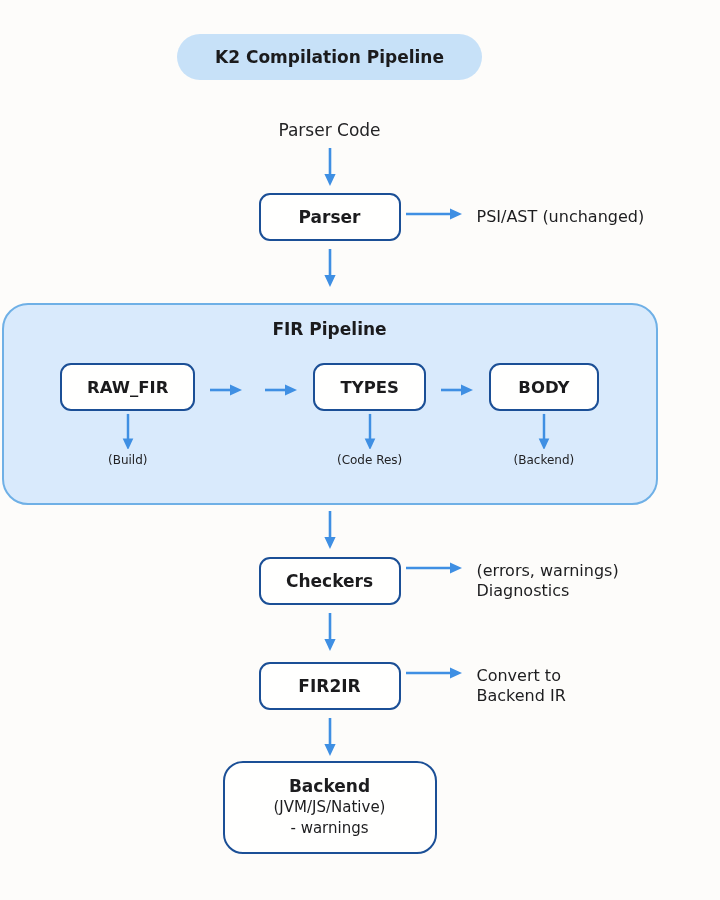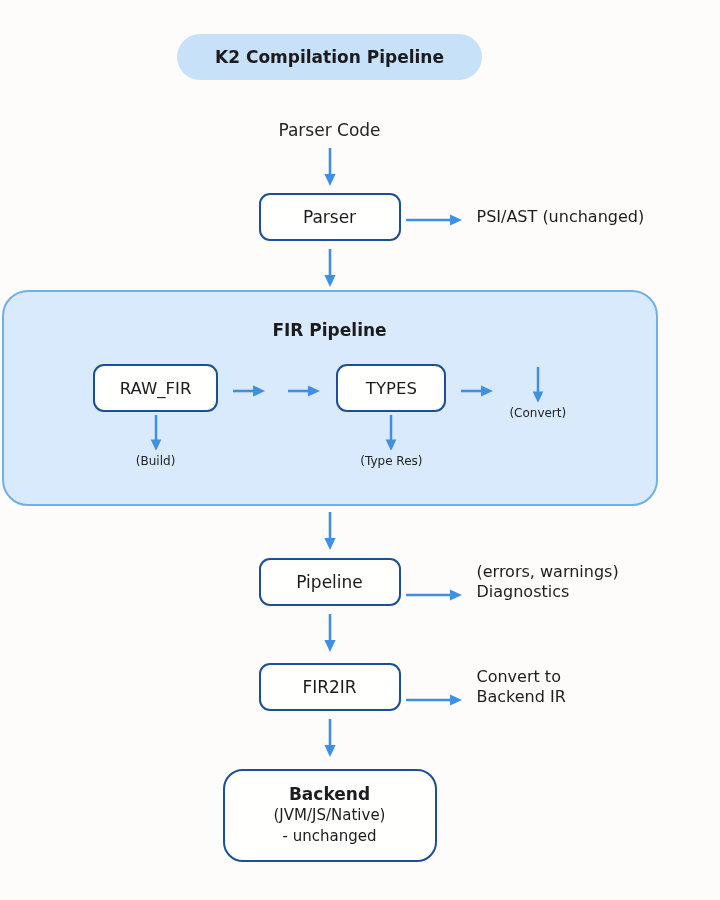--- a/index.html
+++ b/index.html
@@ -30,57 +30,57 @@
   
   .v-arrow { display: block; margin-top: 7px; }
   .v-arrow.small-gap { margin-top: 2px; }
 
   
   .node {
     background: #fffffe;
     border: 2.5px solid var(--node-border, #1b4f96);
     border-radius: 11px;
     display: flex; align-items: center; justify-content: center;
-    font-weight: normal; font-size: 17px; color: #1b1b1d;
+    font-weight: bold; font-size: 17px; color: #1b1b1d;
   }
   .node.main-node { min-width: 142px; height: 48px; padding: 0 20px; }
 
   
   .flow-row { position: relative; width: 720px; display: flex; justify-content: center; margin-top: 6px; }
   .side-annotation {
     position: absolute; left: calc(50% + 76px); top: 50%;
     transform: translateY(-50%);
-    display: flex; align-items: flex-end; gap: 14px;
+    display: flex; align-items: flex-start; gap: 14px;
     white-space: nowrap;
   }
   .side-annotation .ann-text { font-size: 16px; color: #1d1d1f; line-height: 20px; }
 
   
   .fir-container {
-    margin-top: 2px;
+    margin-top: 15px;
     width: 656px;
     background: var(--container-bg, #d9eafc);
     border: 2px solid var(--container-border, #6fb0e6);
     border-radius: 26px;
-    padding: 28px 10px 36px 10px;
+    padding: 14px 10px 36px 10px;
     display: flex; flex-direction: column; align-items: center;
   }
   .fir-title { font-size: 17px; font-weight: bold; color: #1b1b1d; }
   .stage-row { margin-top: 24px; display: flex; justify-content: center; align-items: flex-start; gap: 8px; }
   .stage-group { display: flex; flex-direction: column; align-items: center; }
   .stage-node {
     height: 48px; padding: 0 25px; min-width: 110px;
     font-size: 16.5px;
   }
   .stage-harrow { margin: 20px 7px 0 7px; align-self: flex-start; }
   .stage-sublabel { margin-top: 4px; font-size: 12px; color: #232325; }
 
   
   .backend-node {
-    margin-top: 11px;
+    margin-top: 4px;
     min-width: 214px; padding: 13px 28px;
     border-radius: 20px;
     flex-direction: column;
     font-weight: normal;
   }
   .backend-line { font-size: 15px; line-height: 21px; color: #1d1d1f; text-align: center; }
   .backend-line.bold { font-weight: bold; font-size: 17px; }
 </style>
 </head>
 <body>
@@ -151,44 +151,47 @@
           <use href="#arr-right-short"></use>
         </svg>
 
       <div class="stage-group">
         <div class="node stage-node">
           <span>TYPES</span>
         </div>
         <svg class="v-arrow small-gap" width="14" height="36" viewBox="0 0 14 38">
             <use href="#arr-down"></use>
           </svg>
-        <div class="stage-sublabel">(Type Res)</div>
+        <div class="stage-sublabel">(Code Res)</div>
       </div>
 
       <svg class="stage-harrow" width="33" height="14">
           <use href="#arr-right-short"></use>
         </svg>
 
       <div class="stage-group">
+        <div class="node stage-node">
+          <span>BODY</span>
+        </div>
         <svg class="v-arrow small-gap" width="14" height="36" viewBox="0 0 14 38">
             <use href="#arr-down"></use>
           </svg>
-        <div class="stage-sublabel">(Convert)</div>
+        <div class="stage-sublabel">(Backend)</div>
       </div>
 
     </div>
   </div>
 
   <svg class="v-arrow" style="margin-top:5px" width="14" height="40">
       <use href="#arr-down"></use>
     </svg>
 
   <div class="flow-row" style="margin-top:7px">
     <div class="node main-node">
-      <span>Pipeline</span>
+      <span>Checkers</span>
     </div>
     <div class="side-annotation">
       <svg width="57" height="14">
           <use href="#arr-right-long"></use>
         </svg>
       <div class="ann-text">
         <div>(errors, warnings)</div>
         <div>Diagnostics</div>
       </div>
     </div>
@@ -213,16 +216,16 @@
     </div>
   </div>
 
   <svg class="v-arrow" width="14" height="40">
       <use href="#arr-down"></use>
     </svg>
 
   <div class="node backend-node">
     <div class="backend-line bold">Backend</div>
     <div class="backend-line">(JVM/JS/Native)</div>
-    <div class="backend-line">- unchanged</div>
+    <div class="backend-line">- warnings</div>
   </div>
 
 </div>
 
 </body></html>

